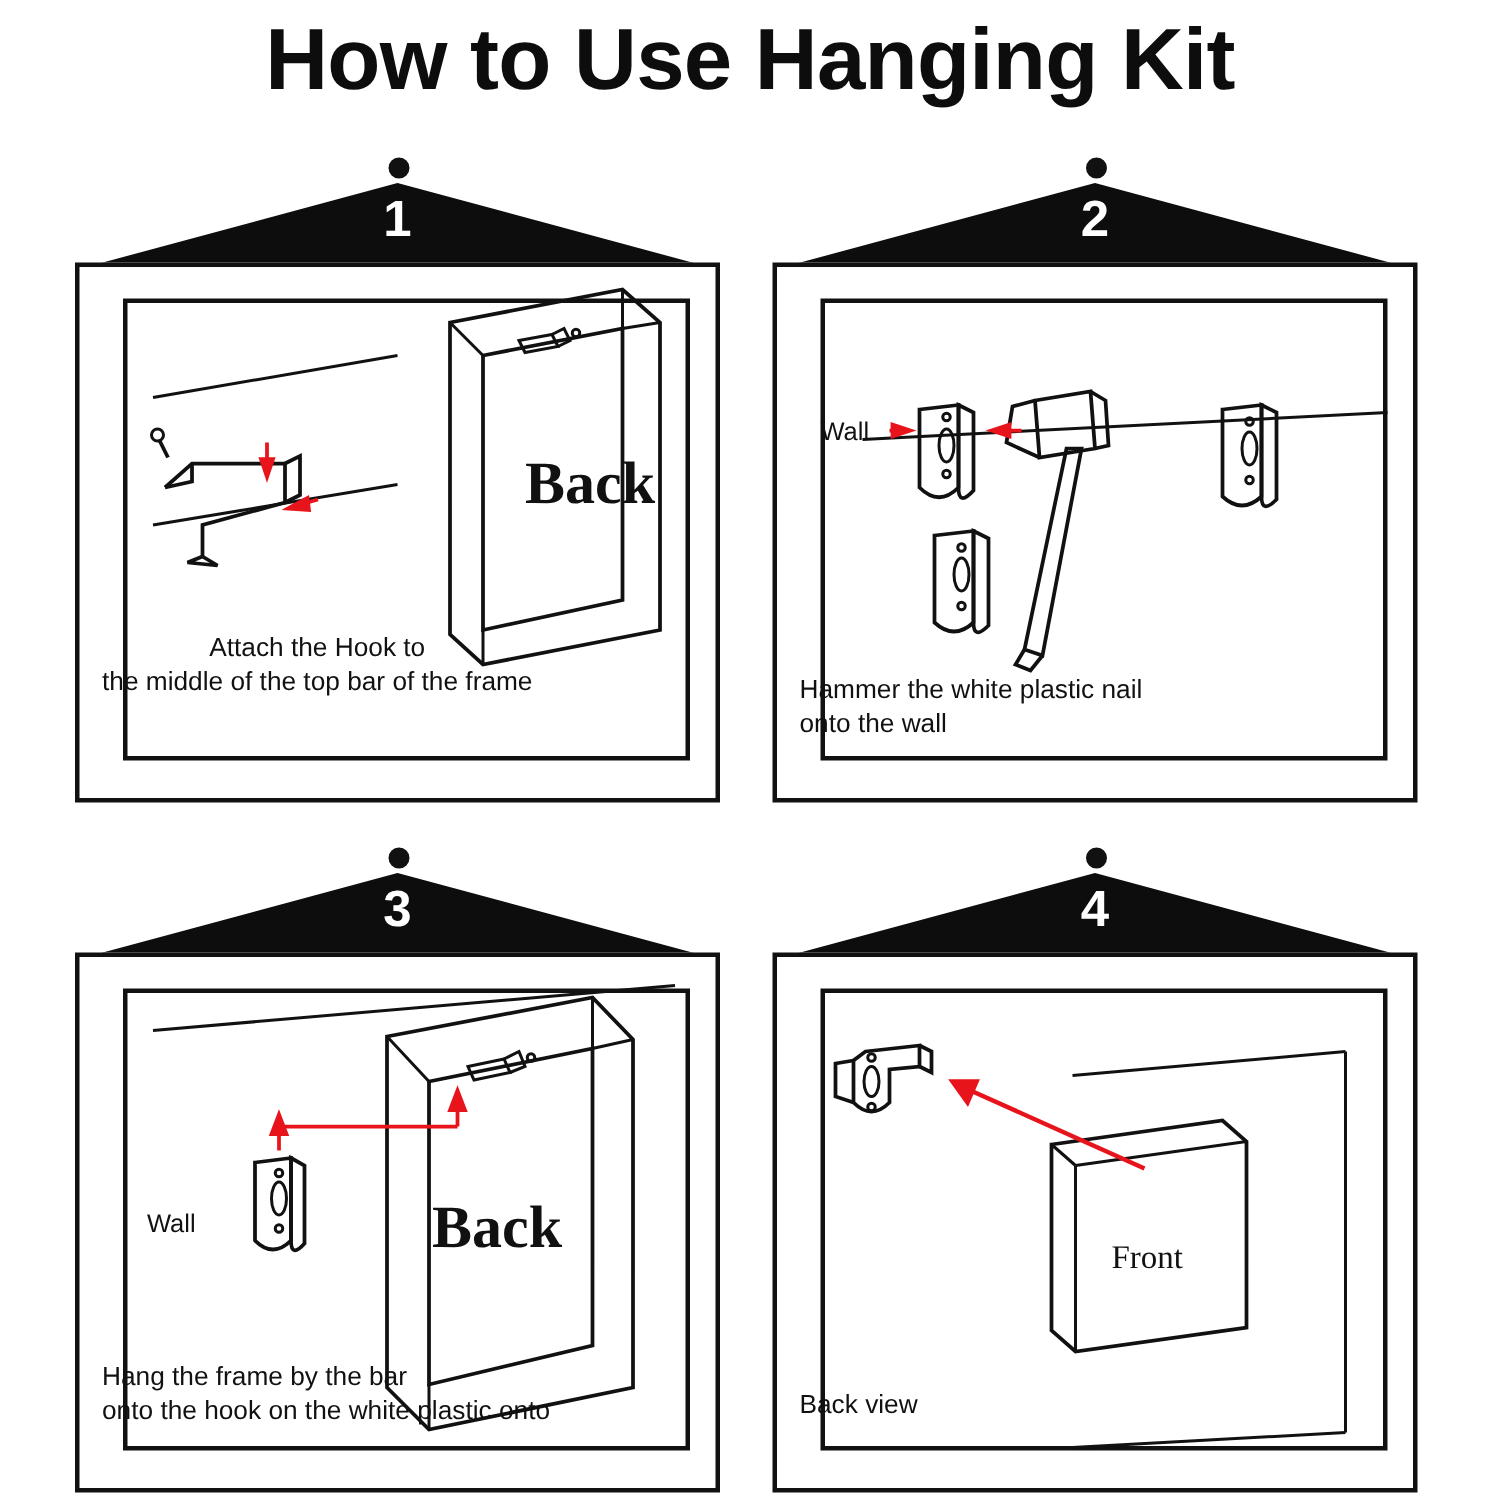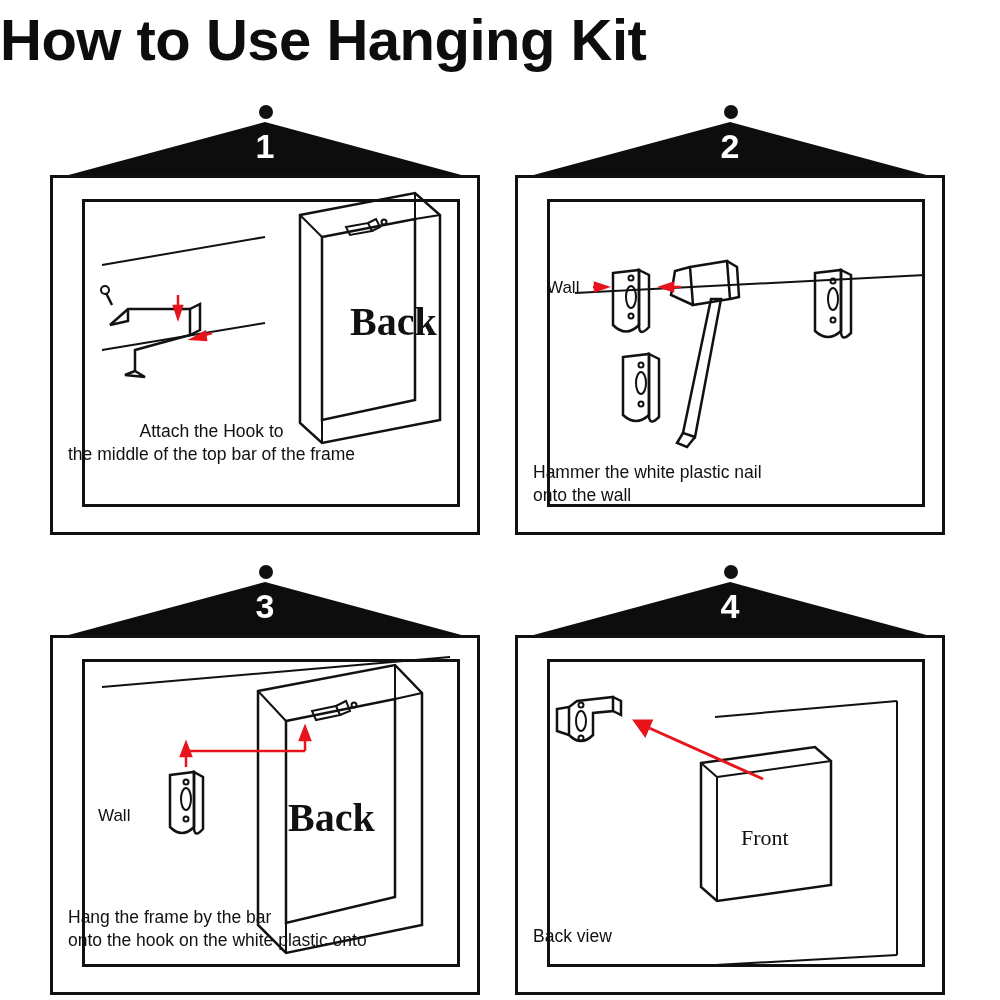--- a/index.html
+++ b/index.html
@@ -19,21 +19,21 @@
     position: relative;
     width: 1000px;
     height: 1000px;
     background: #ffffff;
   }
   .title {
     position: absolute;
     top: 6px;
     left: 0;
     width: 1000px;
-    text-align: left;
+    text-align: center;
     font-size: 58px;
     font-weight: bold;
     letter-spacing: -0.5px;
     color: #0d0d0d;
     font-family: "Liberation Sans", sans-serif;
   }
 
   
   .panel {
     position: absolute;
@@ -95,21 +95,21 @@
     position: absolute;
     left: 18px;
     font-size: 17.5px;
     line-height: 1.35;
     color: #111;
     font-family: "Liberation Sans", sans-serif;
     white-space: pre-line;
     z-index: 4;
   }
   .cap1 { bottom: 68px; text-align: center; }
-  .cap2 { bottom: 27px; margin-top: 28px; }
+  .cap2 { bottom: 40px; margin-top: 28px; }
   .cap3 { bottom: 42px; }
   .cap4 { bottom: 46px; }
 
   .art {
     position: absolute;
     left: 0; top: 0;
     width: 430px;
     height: 360px;
     pointer-events: none;
   }

